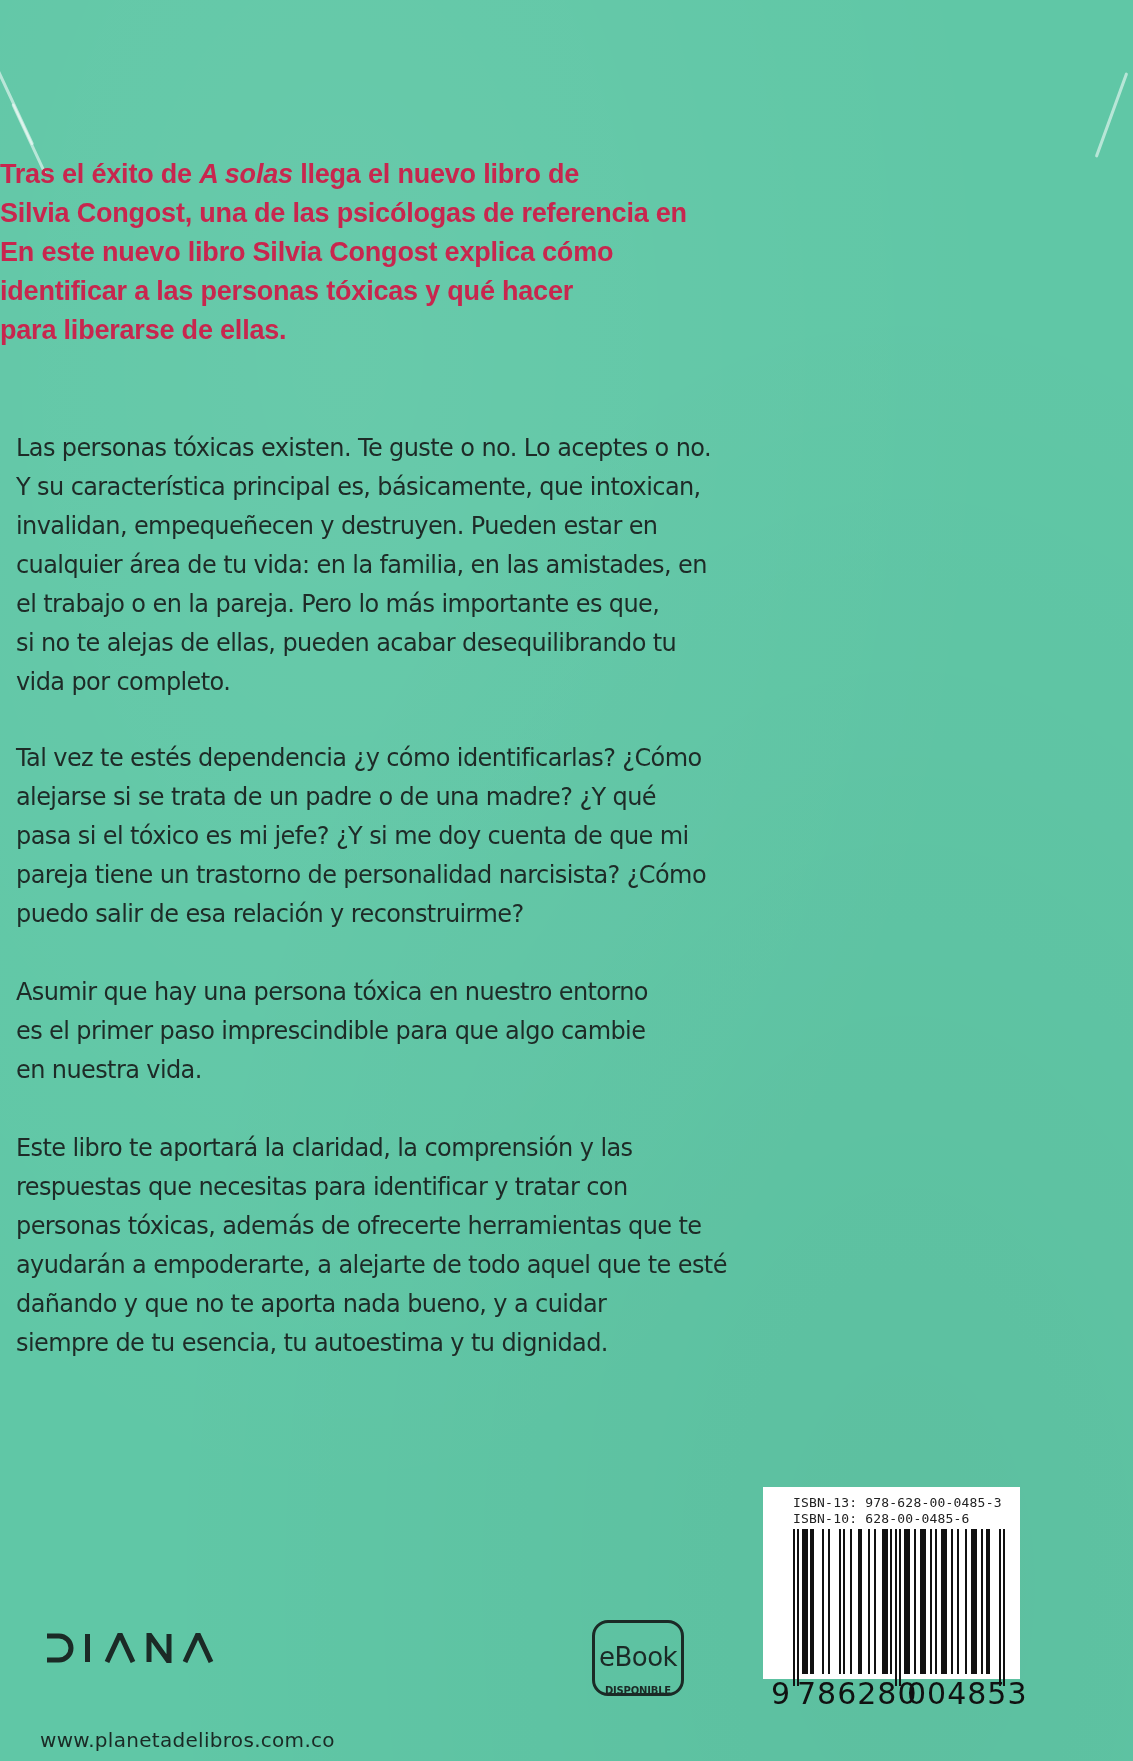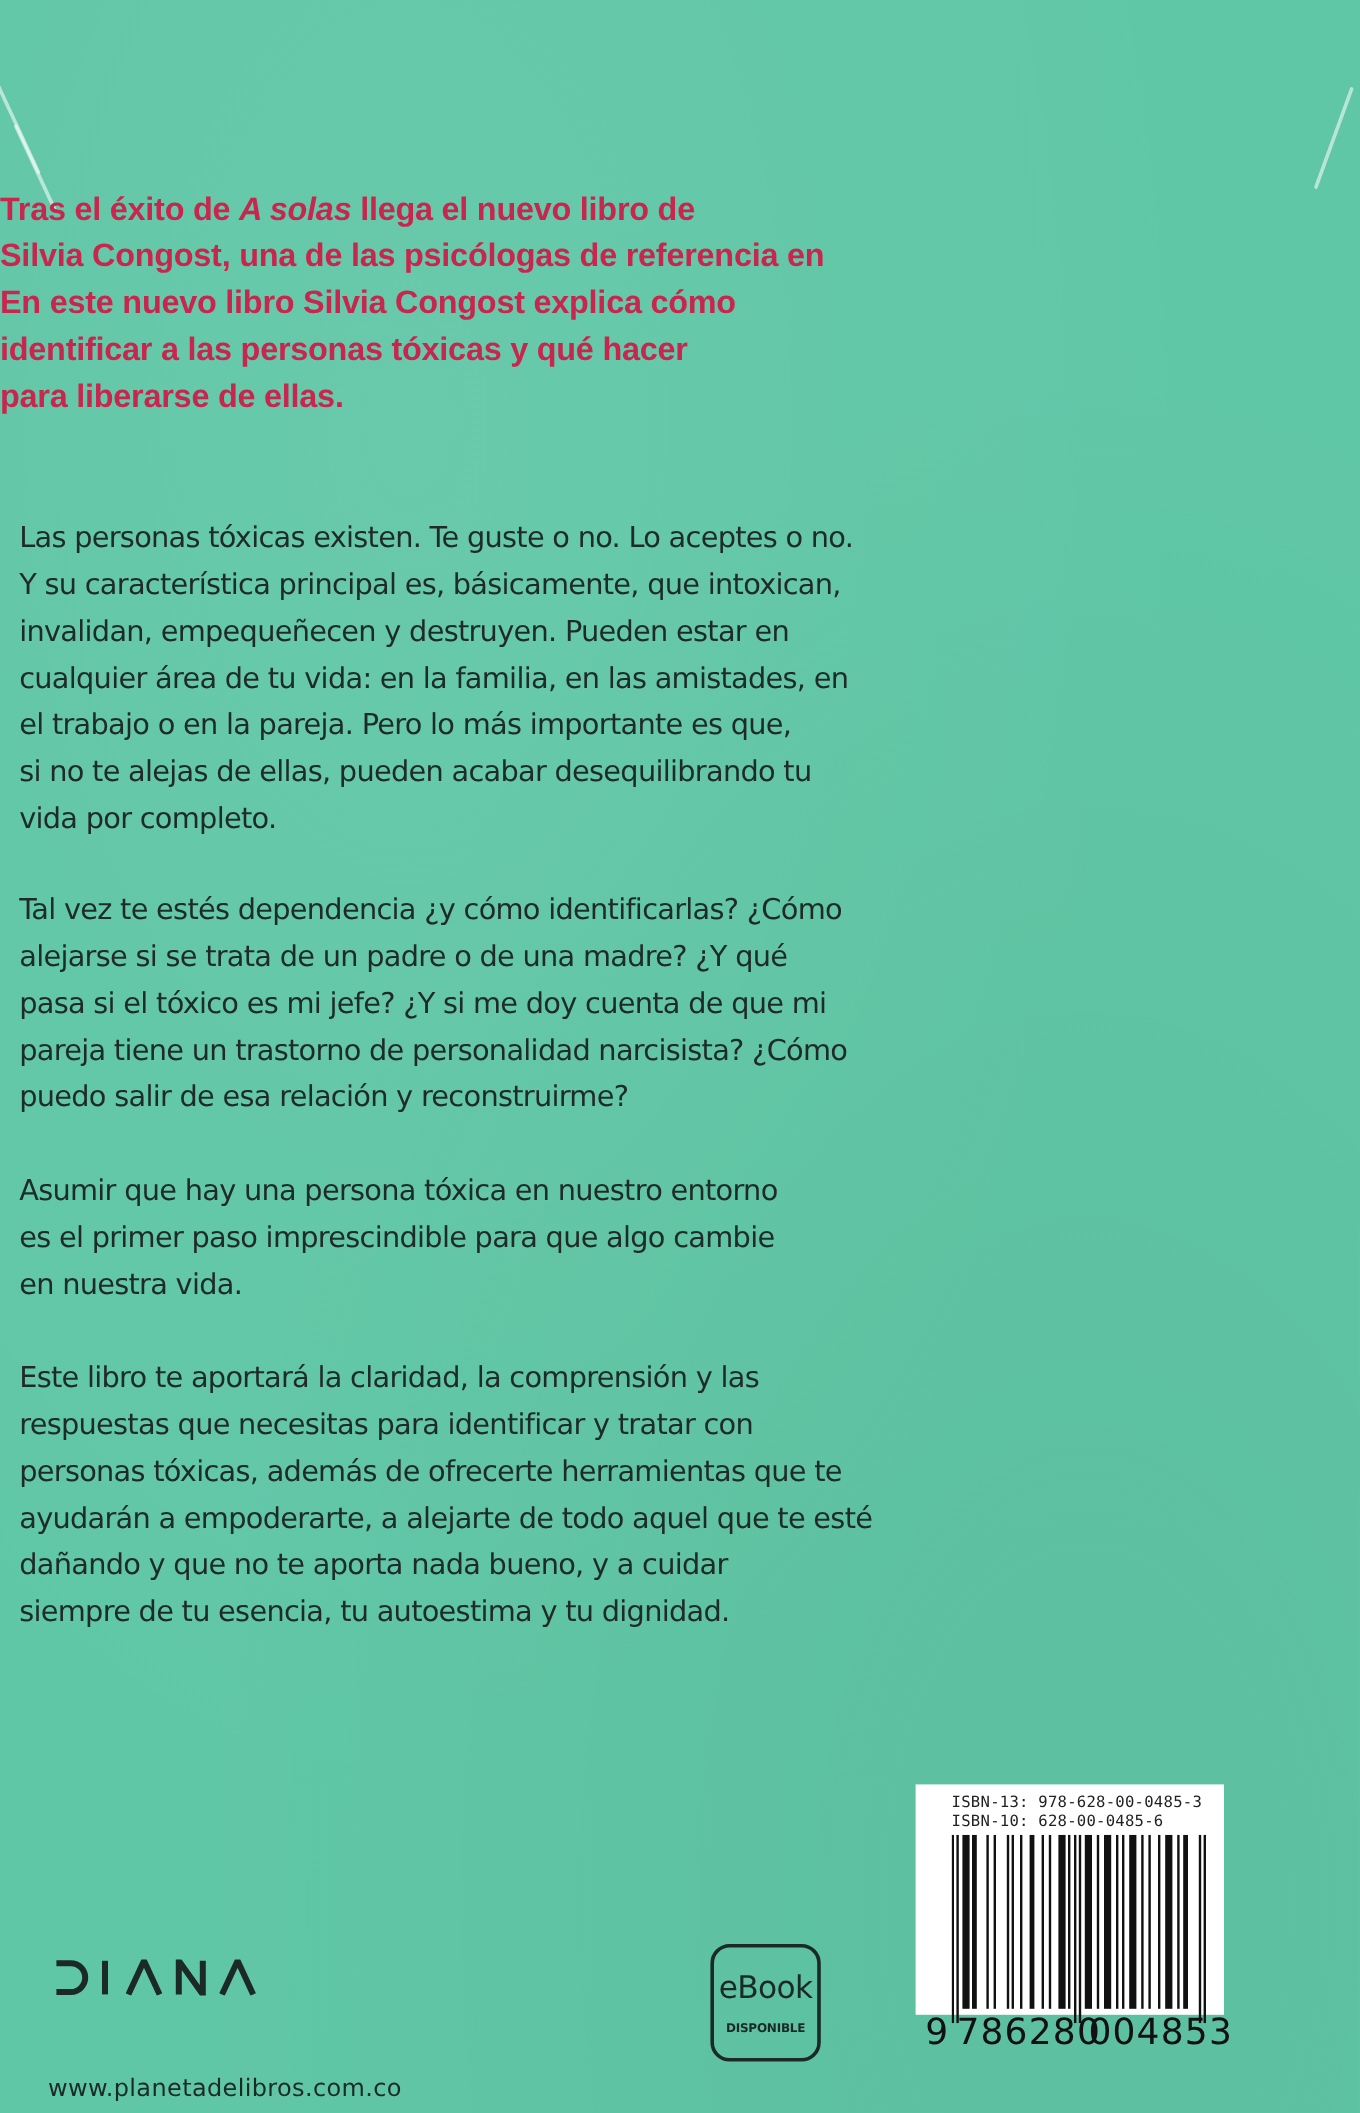--- a/index.html
+++ b/index.html
@@ -38,21 +38,21 @@
   .logo {
     position: absolute; left: 45px; top: 1633px; height: 30px;
     display: flex; align-items: center; gap: 14px;
   }
   .url {
     position: absolute; left: 40px; top: 1728px;
     font-family: "DejaVu Sans", sans-serif; font-size: 20px; color: #1a2a25;
     letter-spacing: 0.3px; white-space: nowrap;
   }
   .ebook {
-    position: absolute; left: 592px; top: 1620px; width: 92px; height: 98px;
+    position: absolute; left: 592px; top: 1620px; width: 92px; height: 76px;
     border: 3px solid #1b2a26; border-radius: 16px; box-sizing: border-box;
     text-align: center; color: #1b2a26;
   }
   .ebook .big {
     display: block; margin-top: 20px; font-family: "DejaVu Sans", sans-serif;
     font-size: 26px; line-height: 28px; letter-spacing: -0.5px;
   }
   .ebook .small {
     display: block; font-family: "DejaVu Sans", sans-serif;
     font-size: 10px; line-height: 14px; font-weight: bold; letter-spacing: -0.2px; margin-top: 13px;

